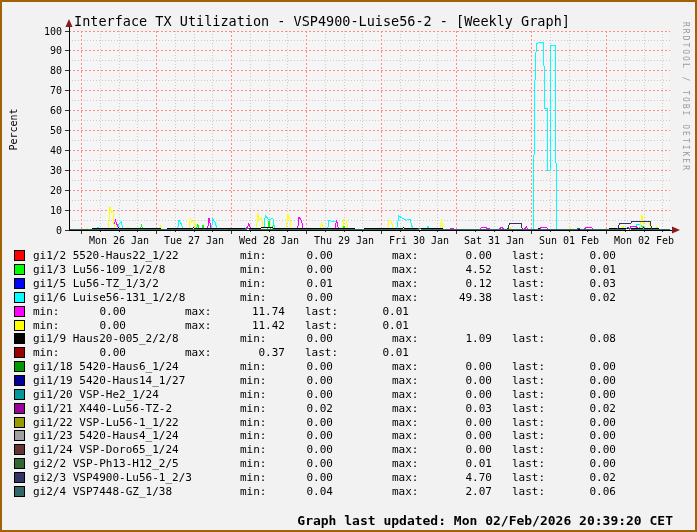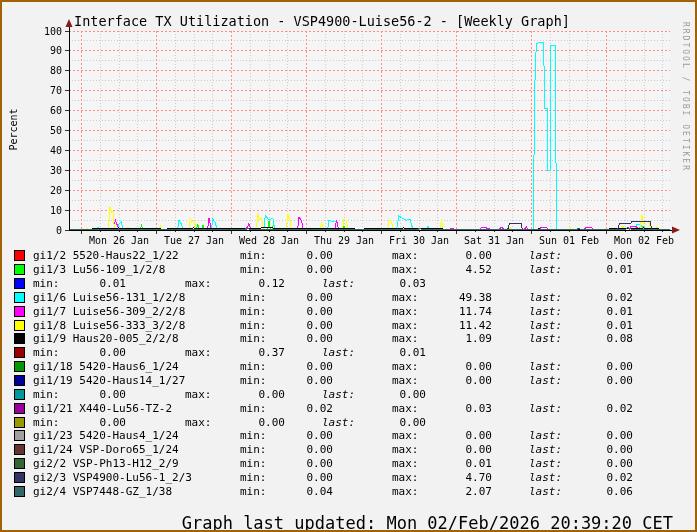--- a/index.html
+++ b/index.html
@@ -35,25 +35,25 @@
   }
   .swatch{
     width:9px;height:9px;border:1px solid #000;
     margin-right:8px;flex:0 0 auto;
   }
   .c-name{width:207px;overflow:hidden;}
   .c-l1{width:26px;}
   .c-v1{width:67px;text-align:right;}
   .c-l2{margin-left:23px;width:27px;padding-left:36px;}
   .c-v2{width:73px;text-align:right;}
-  .c-l3{margin-left:37px;width:33px;font-style:italic;}
+  .c-l3{margin-left:20px;width:33px;}
   .c-v3{width:71px;text-align:right;}
   .footer{
     position:absolute;top:511px;right:22px;
-    font-size:17px;white-space:nowrap;
+    font-size:13px;white-space:nowrap;font-weight:bold;
   }
 </style>
 </head>
 <body>
 
 <div id="frame">
   <div class="title">Interface TX Utilization - VSP4900-Luise56-2 - [Weekly Graph]</div>
   <div class="ylabel">Percent</div>
   <div class="watermark">RRDTOOL / TOBI OETIKER</div>
   <svg id="plot" width="697" height="246">
@@ -191,31 +191,31 @@
       <text x="267" y="242" text-anchor="middle" font-family="&quot;DejaVu Sans Mono&quot;,&quot;Liberation Mono&quot;,monospace" font-size="10px" fill="#000">Wed 28 Jan</text>
       <text x="342" y="242" text-anchor="middle" font-family="&quot;DejaVu Sans Mono&quot;,&quot;Liberation Mono&quot;,monospace" font-size="10px" fill="#000">Thu 29 Jan</text>
       <text x="417" y="242" text-anchor="middle" font-family="&quot;DejaVu Sans Mono&quot;,&quot;Liberation Mono&quot;,monospace" font-size="10px" fill="#000">Fri 30 Jan</text>
       <text x="492" y="242" text-anchor="middle" font-family="&quot;DejaVu Sans Mono&quot;,&quot;Liberation Mono&quot;,monospace" font-size="10px" fill="#000">Sat 31 Jan</text>
       <text x="567" y="242" text-anchor="middle" font-family="&quot;DejaVu Sans Mono&quot;,&quot;Liberation Mono&quot;,monospace" font-size="10px" fill="#000">Sun 01 Feb</text>
       <text x="642" y="242" text-anchor="middle" font-family="&quot;DejaVu Sans Mono&quot;,&quot;Liberation Mono&quot;,monospace" font-size="10px" fill="#000">Mon 02 Feb</text>
     </svg>
   <div class="legend">
       <div class="legend-row"><span class="swatch" style="background: rgb(255, 0, 0);"></span><span class="c-name">gi1/2 5520-Haus22_1/22</span><span class="c-l1">min:</span><span class="c-v1">0.00</span><span class="c-l2">max:</span><span class="c-v2">0.00</span><span class="c-l3">last:</span><span class="c-v3">0.00</span></div>
       <div class="legend-row"><span class="swatch" style="background: rgb(0, 255, 0);"></span><span class="c-name">gi1/3 Lu56-109_1/2/8</span><span class="c-l1">min:</span><span class="c-v1">0.00</span><span class="c-l2">max:</span><span class="c-v2">4.52</span><span class="c-l3">last:</span><span class="c-v3">0.01</span></div>
-      <div class="legend-row"><span class="swatch" style="background: rgb(0, 0, 255);"></span><span class="c-l1">min:</span><span class="c-v1">0.01</span><span class="c-l2">max:</span><span class="c-v2">0.12</span><span class="c-l3">last:</span><span class="c-v3">0.03</span></div>
+      <div class="legend-row"><span class="swatch" style="background: rgb(0, 0, 255);"></span><span class="c-name">gi1/5 Lu56-TZ_1/3/2</span><span class="c-l1">min:</span><span class="c-v1">0.01</span><span class="c-l2">max:</span><span class="c-v2">0.12</span><span class="c-l3">last:</span><span class="c-v3">0.03</span></div>
       <div class="legend-row"><span class="swatch" style="background: rgb(0, 255, 255);"></span><span class="c-name">gi1/6 Luise56-131_1/2/8</span><span class="c-l1">min:</span><span class="c-v1">0.00</span><span class="c-l2">max:</span><span class="c-v2">49.38</span><span class="c-l3">last:</span><span class="c-v3">0.02</span></div>
-      <div class="legend-row"><span class="swatch" style="background: rgb(255, 0, 255);"></span><span class="c-name">gi1/7 Luise56-309_2/2/8</span><span class="c-l1">min:</span><span class="c-v1">0.00</span><span class="c-l2">max:</span><span class="c-v2">11.74</span><span class="c-l3">last:</span><span class="c-v3">0.01</span></div>
-      <div class="legend-row"><span class="swatch" style="background: rgb(255, 255, 0);"></span><span class="c-name">gi1/8 Luise56-333_3/2/8</span><span class="c-l1">min:</span><span class="c-v1">0.00</span><span class="c-l2">max:</span><span class="c-v2">11.42</span><span class="c-l3">last:</span><span class="c-v3">0.01</span></div>
+      <div class="legend-row"><span class="swatch" style="background: rgb(255, 0, 255);"></span><span class="c-l1">min:</span><span class="c-v1">0.00</span><span class="c-l2">max:</span><span class="c-v2">11.74</span><span class="c-l3">last:</span><span class="c-v3">0.01</span></div>
+      <div class="legend-row"><span class="swatch" style="background: rgb(255, 255, 0);"></span><span class="c-l1">min:</span><span class="c-v1">0.00</span><span class="c-l2">max:</span><span class="c-v2">11.42</span><span class="c-l3">last:</span><span class="c-v3">0.01</span></div>
       <div class="legend-row"><span class="swatch" style="background: rgb(0, 0, 0);"></span><span class="c-name">gi1/9 Haus20-005_2/2/8</span><span class="c-l1">min:</span><span class="c-v1">0.00</span><span class="c-l2">max:</span><span class="c-v2">1.09</span><span class="c-l3">last:</span><span class="c-v3">0.08</span></div>
       <div class="legend-row"><span class="swatch" style="background: rgb(153, 0, 0);"></span><span class="c-l1">min:</span><span class="c-v1">0.00</span><span class="c-l2">max:</span><span class="c-v2">0.37</span><span class="c-l3">last:</span><span class="c-v3">0.01</span></div>
       <div class="legend-row"><span class="swatch" style="background: rgb(0, 153, 0);"></span><span class="c-name">gi1/18 5420-Haus6_1/24</span><span class="c-l1">min:</span><span class="c-v1">0.00</span><span class="c-l2">max:</span><span class="c-v2">0.00</span><span class="c-l3">last:</span><span class="c-v3">0.00</span></div>
       <div class="legend-row"><span class="swatch" style="background: rgb(0, 0, 153);"></span><span class="c-name">gi1/19 5420-Haus14_1/27</span><span class="c-l1">min:</span><span class="c-v1">0.00</span><span class="c-l2">max:</span><span class="c-v2">0.00</span><span class="c-l3">last:</span><span class="c-v3">0.00</span></div>
-      <div class="legend-row"><span class="swatch" style="background: rgb(0, 153, 153);"></span><span class="c-l1">min:</span><span class="c-v1">0.00</span><span class="c-l2">max:</span><span class="c-v2">0.00</span><span class="c-l3">last:</span><span class="c-v3">0.00</span></div>
+      <div class="legend-row"><span class="swatch" style="background: rgb(0, 153, 153);"></span><span class="c-name">gi1/20 VSP-He2_1/24</span><span class="c-l1">min:</span><span class="c-v1">0.00</span><span class="c-l2">max:</span><span class="c-v2">0.00</span><span class="c-l3">last:</span><span class="c-v3">0.00</span></div>
       <div class="legend-row"><span class="swatch" style="background: rgb(153, 0, 153);"></span><span class="c-name">gi1/21 X440-Lu56-TZ-2</span><span class="c-l1">min:</span><span class="c-v1">0.02</span><span class="c-l2">max:</span><span class="c-v2">0.03</span><span class="c-l3">last:</span><span class="c-v3">0.02</span></div>
-      <div class="legend-row"><span class="swatch" style="background: rgb(153, 153, 0);"></span><span class="c-l1">min:</span><span class="c-v1">0.00</span><span class="c-l2">max:</span><span class="c-v2">0.00</span><span class="c-l3">last:</span><span class="c-v3">0.00</span></div>
+      <div class="legend-row"><span class="swatch" style="background: rgb(153, 153, 0);"></span><span class="c-name">gi1/22 VSP-Lu56-1_1/22</span><span class="c-l1">min:</span><span class="c-v1">0.00</span><span class="c-l2">max:</span><span class="c-v2">0.00</span><span class="c-l3">last:</span><span class="c-v3">0.00</span></div>
       <div class="legend-row"><span class="swatch" style="background: rgb(160, 160, 160);"></span><span class="c-name">gi1/23 5420-Haus4_1/24</span><span class="c-l1">min:</span><span class="c-v1">0.00</span><span class="c-l2">max:</span><span class="c-v2">0.00</span><span class="c-l3">last:</span><span class="c-v3">0.00</span></div>
       <div class="legend-row"><span class="swatch" style="background: rgb(102, 51, 51);"></span><span class="c-name">gi1/24 VSP-Doro65_1/24</span><span class="c-l1">min:</span><span class="c-v1">0.00</span><span class="c-l2">max:</span><span class="c-v2">0.00</span><span class="c-l3">last:</span><span class="c-v3">0.00</span></div>
-      <div class="legend-row"><span class="swatch" style="background: rgb(51, 102, 51);"></span><span class="c-name">gi2/2 VSP-Ph13-H12_2/9</span><span class="c-l1">min:</span><span class="c-v1">0.00</span><span class="c-l2">max:</span><span class="c-v2">0.01</span><span class="c-l3">last:</span><span class="c-v3">0.00</span></div>
+      <div class="legend-row"><span class="swatch" style="background: rgb(51, 102, 51);"></span><span class="c-name">gi2/2 VSP-Ph13-H12_2/5</span><span class="c-l1">min:</span><span class="c-v1">0.00</span><span class="c-l2">max:</span><span class="c-v2">0.01</span><span class="c-l3">last:</span><span class="c-v3">0.00</span></div>
       <div class="legend-row"><span class="swatch" style="background: rgb(51, 51, 102);"></span><span class="c-name">gi2/3 VSP4900-Lu56-1_2/3</span><span class="c-l1">min:</span><span class="c-v1">0.00</span><span class="c-l2">max:</span><span class="c-v2">4.70</span><span class="c-l3">last:</span><span class="c-v3">0.02</span></div>
       <div class="legend-row"><span class="swatch" style="background: rgb(51, 102, 102);"></span><span class="c-name">gi2/4 VSP7448-GZ_1/38</span><span class="c-l1">min:</span><span class="c-v1">0.04</span><span class="c-l2">max:</span><span class="c-v2">2.07</span><span class="c-l3">last:</span><span class="c-v3">0.06</span></div>
     </div>
   <div class="footer">Graph last updated: Mon 02/Feb/2026 20:39:20 CET</div>
 </div>
 
 </body></html>

